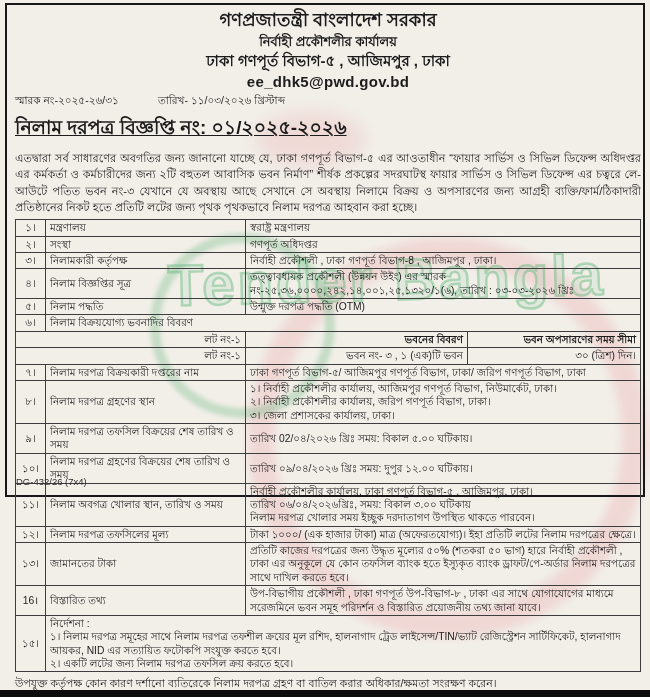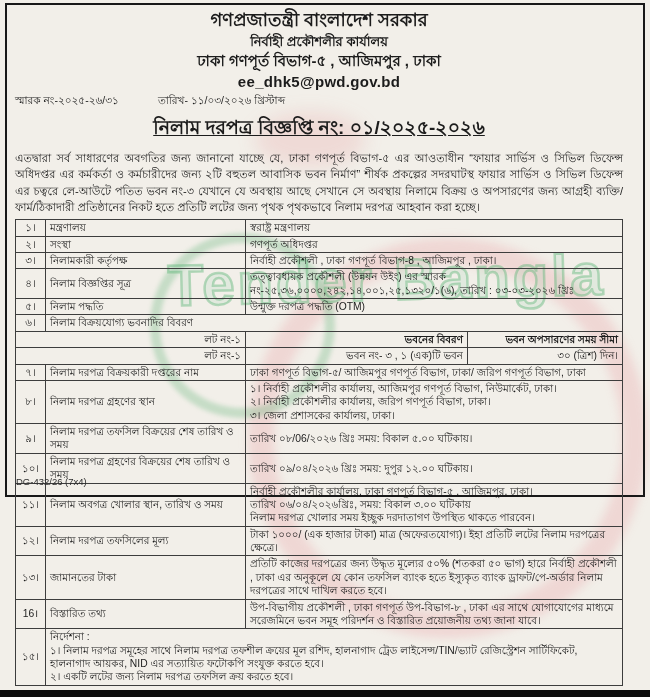--- a/index.html
+++ b/index.html
@@ -5,21 +5,21 @@
   * { margin:0; padding:0; box-sizing:border-box; }
   html,body { background:#d8d6d2; }
   .page {
     width:650px; height:697px; position:relative; overflow:hidden;
     background:#f2efe9; color:#1c1c1c;
     font-family:"Liberation Sans","DejaVu Sans",sans-serif;
   }
   .scan-bar { position:absolute; left:0; bottom:0; width:100%; height:7px; background:#0d0d0d; z-index:5; }
   .frame {
     position:absolute; left:5px; top:3px; width:640px; height:494px;
-    border:2px solid #181818; padding:4px 20px 0 8px; z-index:2;
+    border:2px solid #181818; padding:4px 2px 0 8px; z-index:2;
   }
   
   .wm-layer { position:absolute; inset:0; z-index:1; pointer-events:none; }
   .wm-text {
     position:absolute; left:168px; top:246px; white-space:nowrap;
     font-size:58px; font-weight:800; letter-spacing:3px; transform:rotate(-1.5deg);
     color:rgba(130,200,155,0.14); -webkit-text-stroke:2.5px rgba(100,185,125,0.45);
   }
   .wm-ring-red {
     position:absolute; left:248px; top:238px; width:400px; height:400px;
@@ -34,21 +34,21 @@
     background:rgba(225,110,120,0.16); border-radius:50%; filter:blur(9px);
   }
   
   .hdr { text-align:center; line-height:1.25; }
   .hdr-govt { font-size:18px; font-weight:bold; }
   .hdr-office { font-size:13px; font-weight:bold; margin-top:2px; }
   .hdr-division { font-size:15px; font-weight:bold; margin-top:2px; }
   .hdr-email { font-size:15px; font-weight:bold; margin-top:2px; letter-spacing:0.3px; }
   .meta-row { display:flex; justify-content:flex-start; font-size:10.5px; margin-top:2px;gap:39px; }
   .notice-title {
-    text-align:center; font-size:19px; font-weight:bold;
+    font-size:19px; font-weight:bold;
     text-decoration:underline; margin:3px 0 5px 0;
   }
   .intro { font-size:11.2px; line-height:1.45; text-align:justify; }
   
   table.notice { width:100%; border-collapse:collapse; margin-top:4px; font-size:10.3px; }
   table.notice td { border:1px solid #3d3d3d; padding:1px 4px; line-height:1.3; vertical-align:middle; }
   td.c-no { text-align:center; width:30px; }
   td.c-label { width:200px; }
   td.c-mid { width:222px; }
   .cell-line { display:block; }
@@ -151,21 +151,21 @@
         <td class="c-label">নিলাম দরপত্র গ্রহণের স্থান</td>
         <td colspan="2">
           <span class="cell-line">১। নির্বাহী প্রকৌশলীর কার্যালয়, আজিমপুর গণপূর্ত বিভাগ, নিউমার্কেট, ঢাকা।</span>
           <span class="cell-line">২। নির্বাহী প্রকৌশলীর কার্যালয়, জরিপ গণপূর্ত বিভাগ, ঢাকা।</span>
           <span class="cell-line">৩। জেলা প্রশাসকের কার্যালয়, ঢাকা।</span>
         </td>
       </tr>
       <tr>
         <td class="c-no">৯।</td>
         <td class="c-label">নিলাম দরপত্র তফসিল বিক্রয়ের শেষ তারিখ ও সময়</td>
-        <td colspan="2">তারিখ ০৮/06/২০২৬ খ্রিঃ সময়: বিকাল ৫.০০ ঘটিকায়।</td>
+        <td colspan="2">তারিখ 02/০৪/২০২৬ খ্রিঃ সময়: বিকাল ৫.০০ ঘটিকায়।</td>
       </tr>
       <tr>
         <td class="c-no">১০।</td>
         <td class="c-label">নিলাম দরপত্র গ্রহণের বিক্রয়ের শেষ তারিখ ও সময়</td>
         <td colspan="2">তারিখ ০৯/০৪/২০২৬ খ্রিঃ সময়: দুপুর ১২.০০ ঘটিকায়।</td>
       </tr>
       <tr>
         <td class="c-no">১১।</td>
         <td class="c-label">নিলাম অবগত্র খোলার স্থান, তারিখ ও সময়</td>
         <td colspan="2">

